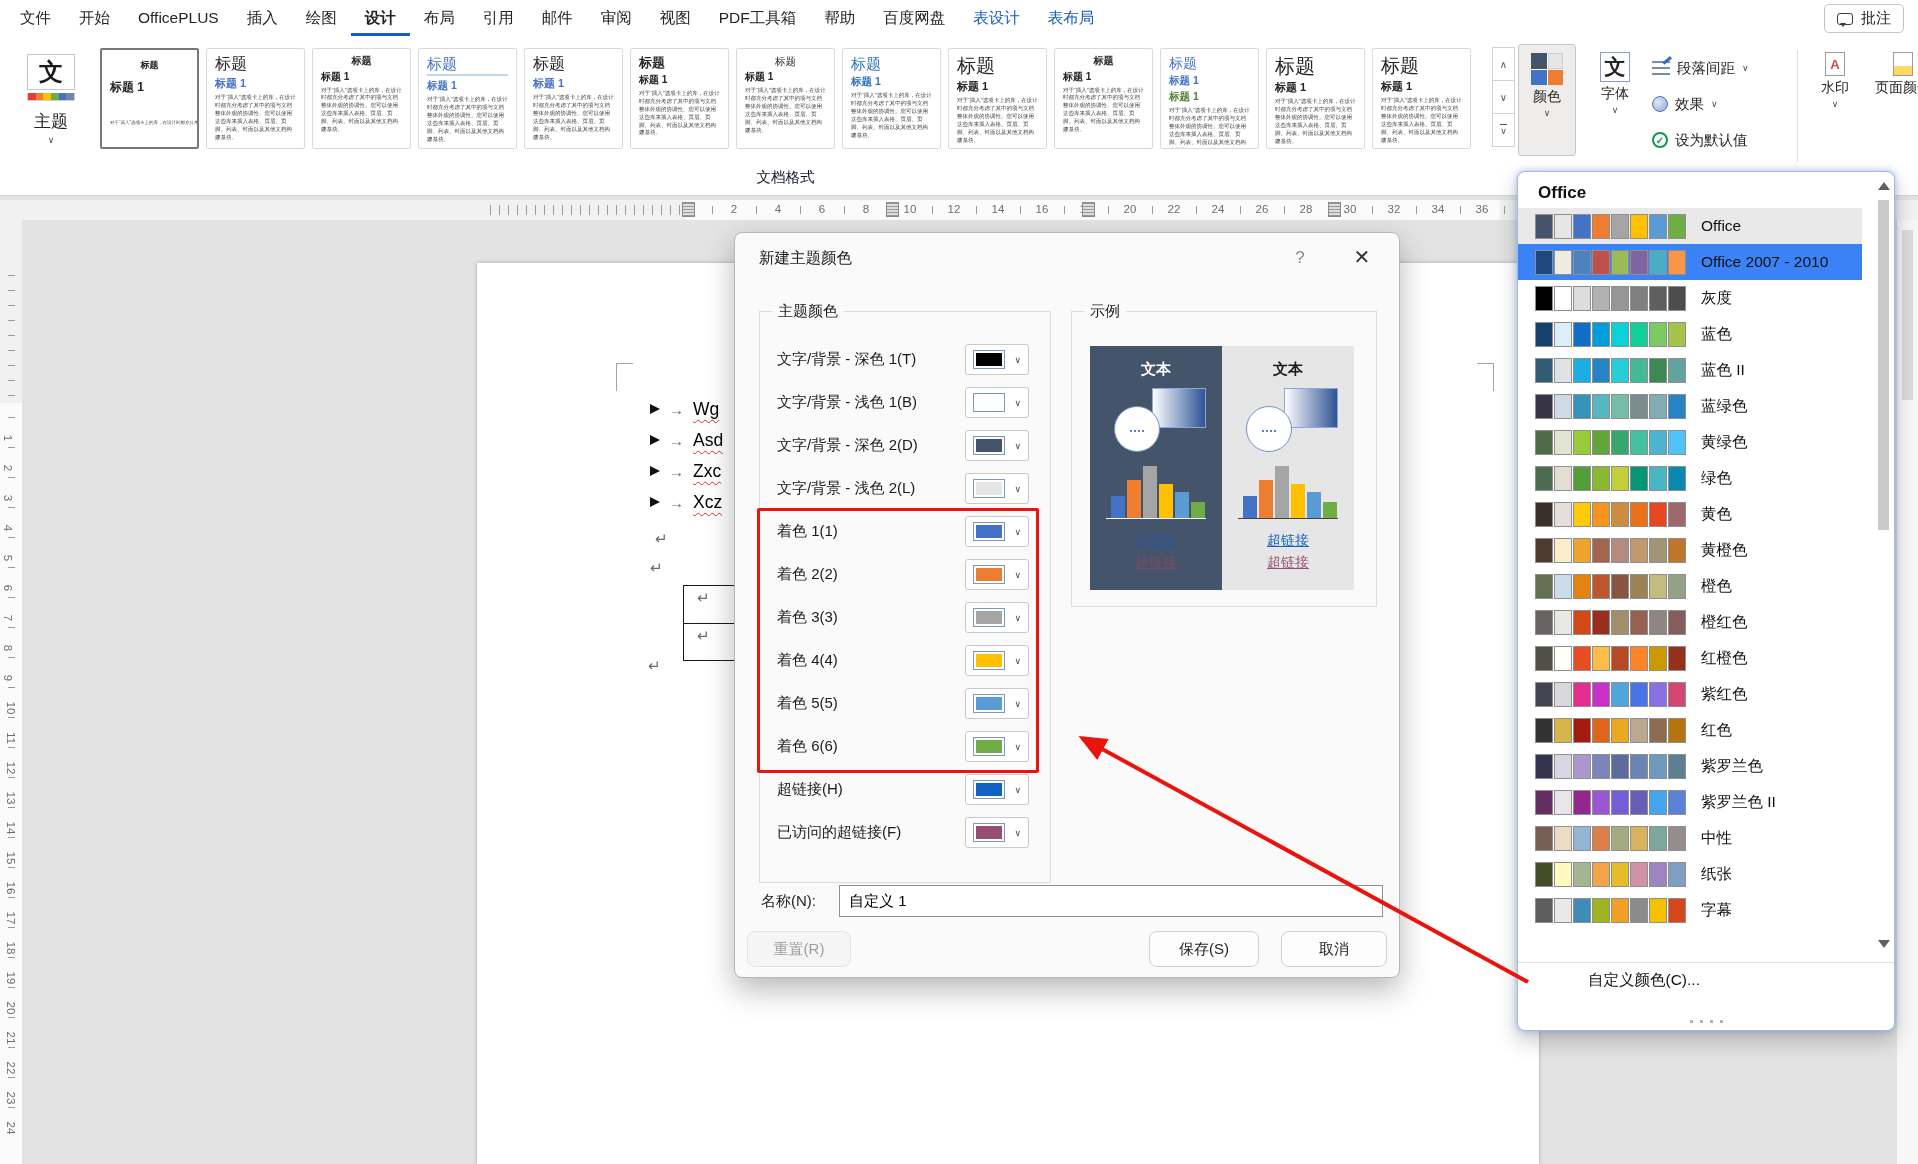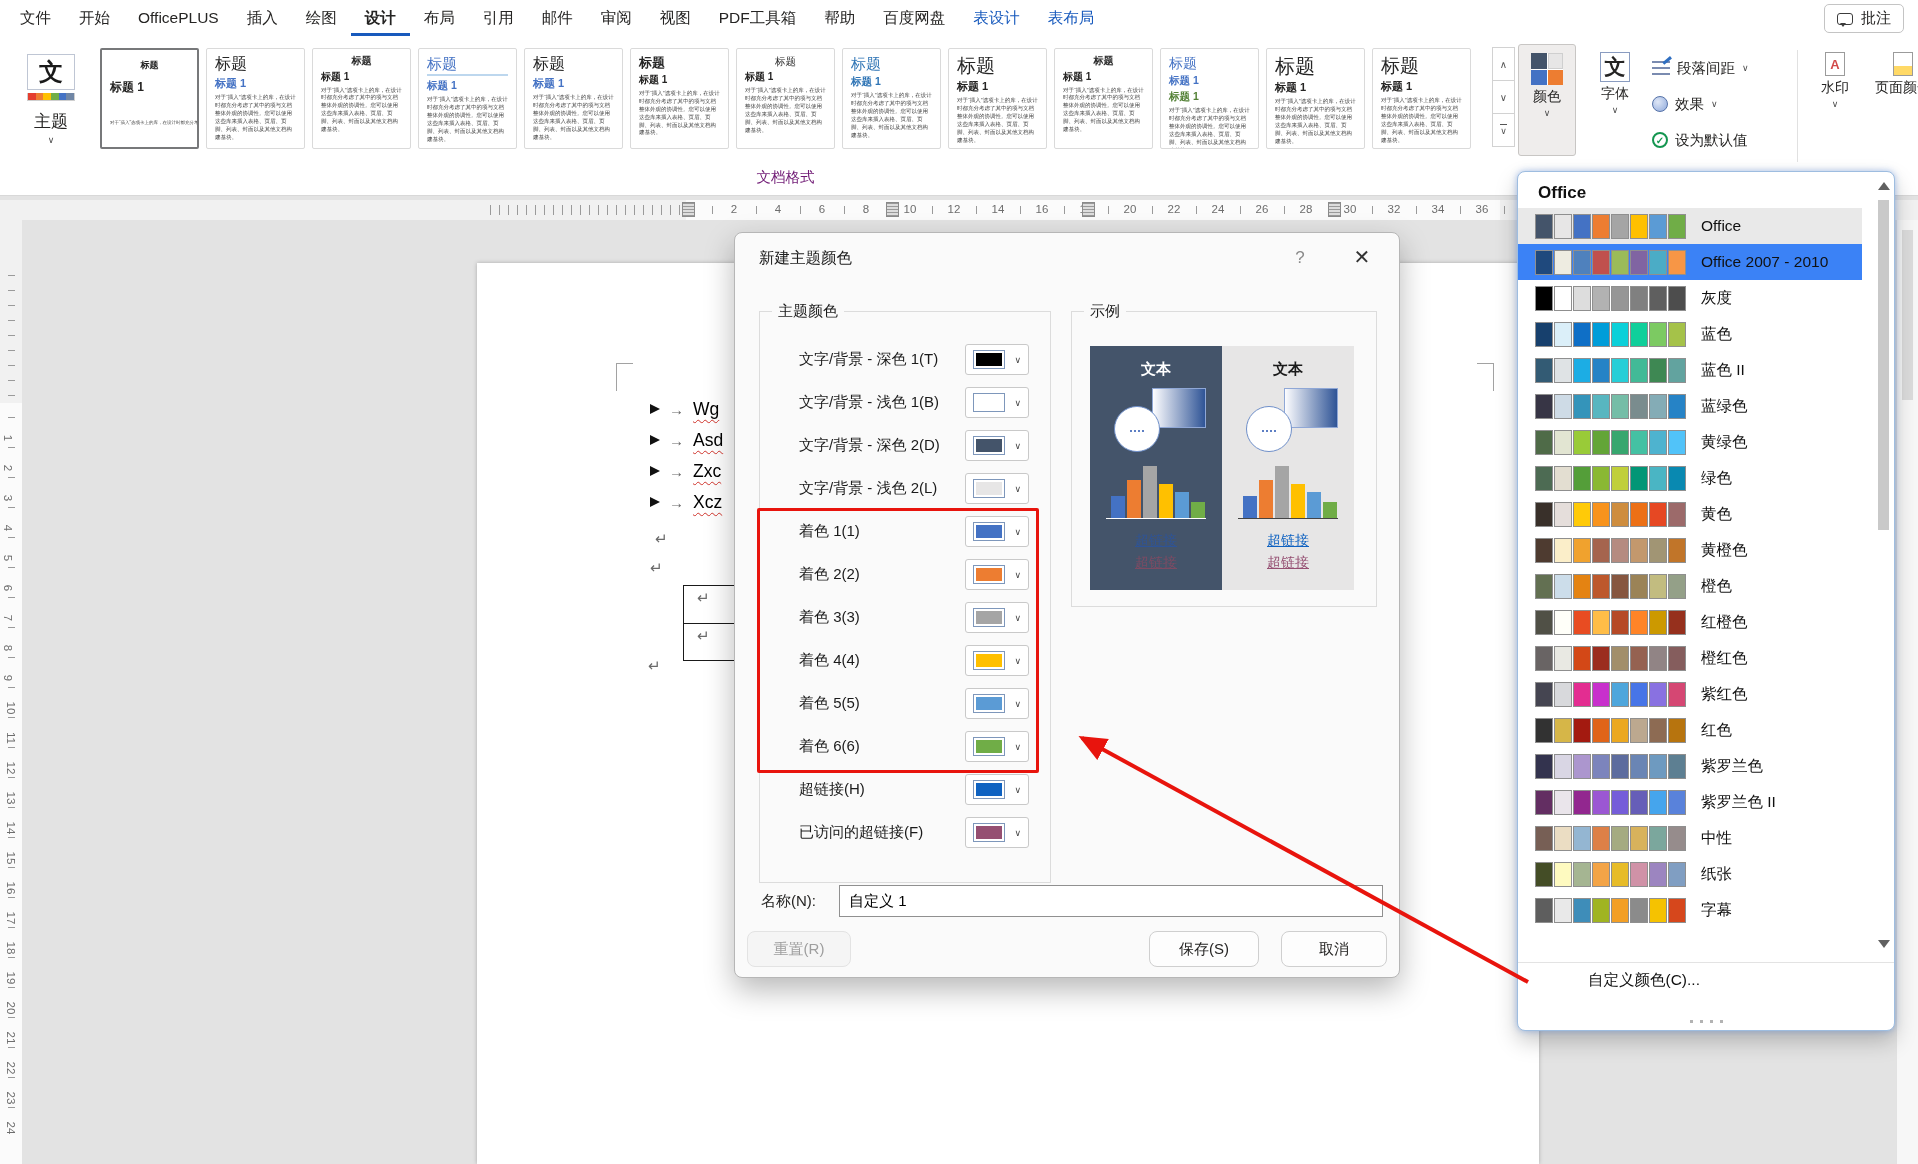--- a/index.html
+++ b/index.html
@@ -45,21 +45,21 @@
   .v-bigdark .t{font-size:19px}
   .v-bigdark .h{font-size:11px;font-weight:600}
   .v-greenh2 .t{font-size:14px;color:#4472C4}
   .v-greenh2 .h{font-size:10.5px;color:#4472C4;font-weight:700}
   .v-greenh2 .h2{font-size:10.5px;color:#538135;font-weight:700;margin-top:2px}
   .v-serif .t{font-family:"Liberation Serif",serif;font-size:20px}
   .v-serif .h{font-size:11px;font-weight:600}
   #gal-scroll{position:absolute;left:1492px;top:12px;width:23px}
   .gbtn{width:23px;height:34px;margin-top:-1px;border:1px solid #d2d2d2;background:#fff;display:flex;align-items:center;justify-content:center;font-size:10px;color:#555}
   .gbtn .more{border-top:1.5px solid #555;padding-top:1px;font-size:9px}
-  #docformat{position:absolute;left:100px;top:132px;width:1371px;text-align:center;font-size:14.5px;color:#701a75}
+  #docformat{position:absolute;left:100px;top:132px;width:1371px;text-align:center;font-size:14.5px;color:#0f172a}
   .bigbtn{position:absolute;top:8px;width:58px;height:112px;display:flex;flex-direction:column;align-items:center;gap:3px;padding-top:8px;font-size:14px;border-radius:3px}
   .bigbtn.pressed{background:#efedec;border:1px solid #c8c6c4}
   .colgrid{width:32px;height:32px;display:grid;grid-template-columns:1fr 1fr;grid-template-rows:1fr 1fr;gap:1px;background:#fff}
   .fonticon{width:30px;height:30px;border:1px solid #8a9cc0;display:flex;align-items:center;justify-content:center;font-size:21px;font-weight:700}
   .smallbtn{position:absolute;left:1652px;height:28px;display:flex;align-items:center;gap:7px;font-size:14.5px}
   .ps-icon{width:18px;height:14px;background:repeating-linear-gradient(0deg,#7a8bb0 0 2px,transparent 2px 6px);position:relative}
   .ps-icon:after{content:'';position:absolute;right:-2px;top:-2px;width:10px;height:2.5px;background:#2f6fc1;transform:rotate(-40deg)}
   .fx-icon{width:16px;height:16px;border-radius:50%;border:1px solid #5572a8;background:radial-gradient(circle at 35% 35%,#dfe7f6,#8ea9dc)}
   .chk-icon{width:16px;height:16px;border-radius:50%;border:2px solid #149650;color:#149650;font-size:10px;font-weight:700;display:flex;align-items:center;justify-content:center}
   .ribdiv{position:absolute;left:1797px;top:14px;width:1px;height:112px;background:#e1e1e1}
@@ -93,21 +93,21 @@
   
   #dialog{position:absolute;left:734px;top:232px;width:666px;height:746px;background:#fafafa;border:1px solid #b6b6b6;border-radius:8px;box-shadow:0 12px 30px rgba(0,0,0,.28);z-index:10}
   .dtitle{position:absolute;left:24px;top:15px;font-size:15.5px;color:#1b1b1b}
   .dhelp{position:absolute;left:548px;top:10px;width:34px;height:30px;display:flex;align-items:center;justify-content:center;font-size:17px;color:#8a8a8a}
   .dclose{position:absolute;left:604px;top:8px;width:46px;height:32px;display:flex;align-items:center;justify-content:center;font-size:20px;color:#333}
   .grp{position:absolute;border:1px solid #dcdcdc}
   .grplab{position:absolute;top:-10px;left:12px;background:#fafafa;padding:0 6px;font-size:15px;color:#1b1b1b}
   #grp-theme{left:24px;top:78px;width:292px;height:572px}
   #grp-sample{left:336px;top:78px;width:306px;height:296px}
   #crows{position:absolute;left:26px;top:105px;width:268px}
-  .crow{height:43px;display:flex;align-items:center;justify-content:space-between;padding-left:38px}
+  .crow{height:43px;display:flex;align-items:center;justify-content:space-between;padding-left:16px}
   .clab{font-size:15px;color:#1b1b1b;white-space:nowrap}
   .dropbtn{width:64px;height:31px;border:1px solid #c9c9c9;border-radius:3px;background:#fff;display:flex;align-items:center;justify-content:space-between;padding:0 7px;flex:none}
   .sw{width:32px;height:19px;border:1px solid #7e97bb;box-shadow:inset 0 0 0 2px #fff}
   .dchev{font-size:9px;color:#444}
   #samplebox{position:absolute;left:18px;top:34px;width:264px;height:244px;display:flex}
   .half{width:132px;height:244px;position:relative;padding-top:14px}
   .stext{text-align:center;font-size:15px;font-weight:700}
   .srect{position:absolute;left:62px;top:42px;width:54px;height:40px;border:1px solid #8fa7d6;background:linear-gradient(90deg,#fdfdff,#2F5496)}
   .scircle{position:absolute;left:24px;top:60px;width:46px;height:46px;border-radius:50%;background:#fff;border:1px solid #6f8fc9;display:flex;align-items:center;justify-content:center}
   .squig{width:14px;height:5px;border-bottom:2px dotted #5d7fc4}
@@ -728,43 +728,43 @@
           <span class="cell" style="background: rgb(189, 88, 44);"></span>
           <span class="cell" style="background: rgb(134, 86, 64);"></span>
           <span class="cell" style="background: rgb(155, 131, 87);"></span>
           <span class="cell" style="background: rgb(194, 188, 128);"></span>
           <span class="cell" style="background: rgb(148, 160, 136);"></span>
         </span>
         <span class="pname">橙色</span>
       </div>
       <div class="prow">
         <span class="strip">
+          <span class="cell" style="background: rgb(105, 100, 100);"></span>
+          <span class="cell" style="background: rgb(233, 233, 227);"></span>
+          <span class="cell" style="background: rgb(211, 72, 23);"></span>
+          <span class="cell" style="background: rgb(155, 45, 31);"></span>
+          <span class="cell" style="background: rgb(162, 142, 106);"></span>
+          <span class="cell" style="background: rgb(149, 98, 81);"></span>
+          <span class="cell" style="background: rgb(145, 132, 133);"></span>
+          <span class="cell" style="background: rgb(133, 93, 93);"></span>
+        </span>
+        <span class="pname">橙红色</span>
+      </div>
+      <div class="prow">
+        <span class="strip">
           <span class="cell" style="background: rgb(80, 80, 70);"></span>
           <span class="cell" style="background: rgb(255, 255, 249);"></span>
           <span class="cell" style="background: rgb(232, 76, 34);"></span>
           <span class="cell" style="background: rgb(255, 189, 71);"></span>
           <span class="cell" style="background: rgb(182, 73, 38);"></span>
           <span class="cell" style="background: rgb(255, 132, 39);"></span>
           <span class="cell" style="background: rgb(204, 153, 0);"></span>
           <span class="cell" style="background: rgb(150, 48, 29);"></span>
         </span>
         <span class="pname">红橙色</span>
-      </div>
-      <div class="prow">
-        <span class="strip">
-          <span class="cell" style="background: rgb(105, 100, 100);"></span>
-          <span class="cell" style="background: rgb(233, 233, 227);"></span>
-          <span class="cell" style="background: rgb(211, 72, 23);"></span>
-          <span class="cell" style="background: rgb(155, 45, 31);"></span>
-          <span class="cell" style="background: rgb(162, 142, 106);"></span>
-          <span class="cell" style="background: rgb(149, 98, 81);"></span>
-          <span class="cell" style="background: rgb(145, 132, 133);"></span>
-          <span class="cell" style="background: rgb(133, 93, 93);"></span>
-        </span>
-        <span class="pname">橙红色</span>
       </div>
       <div class="prow">
         <span class="strip">
           <span class="cell" style="background: rgb(69, 69, 81);"></span>
           <span class="cell" style="background: rgb(216, 217, 220);"></span>
           <span class="cell" style="background: rgb(227, 45, 145);"></span>
           <span class="cell" style="background: rgb(200, 48, 204);"></span>
           <span class="cell" style="background: rgb(78, 166, 220);"></span>
           <span class="cell" style="background: rgb(71, 117, 231);"></span>
           <span class="cell" style="background: rgb(137, 113, 225);"></span>

